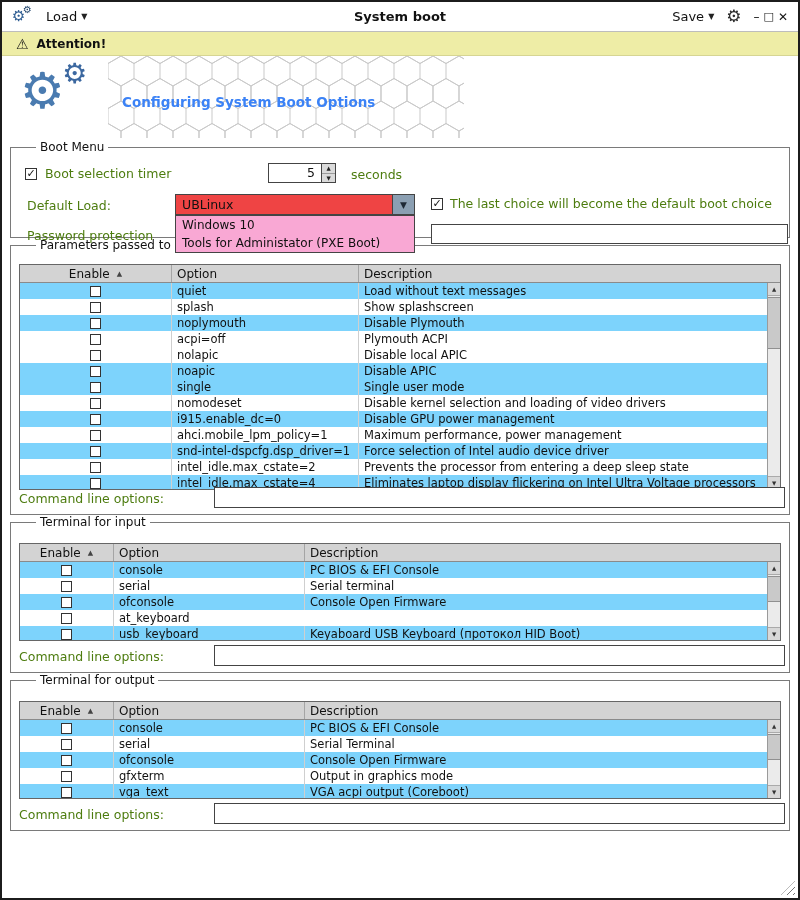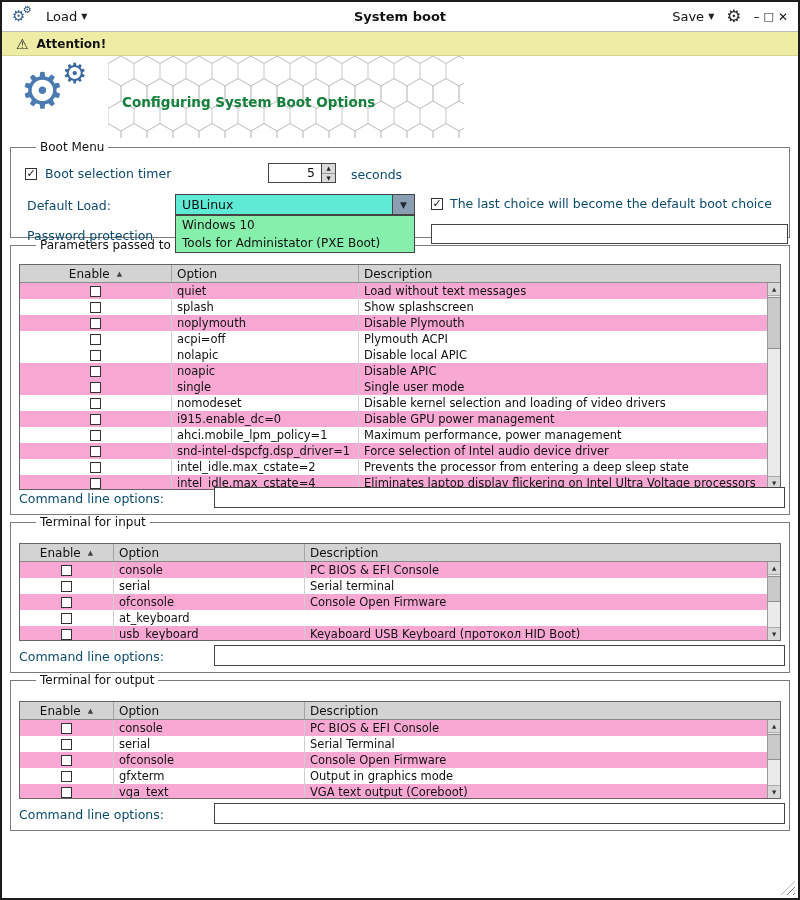--- a/index.html
+++ b/index.html
@@ -27,70 +27,70 @@
   .warnbar { height:24px; background:#eeeda6; border-bottom:1px solid #d6d593;
     display:flex; align-items:center; gap:8px; padding:0 14px; }
   .warn-icon { font-size:14px; line-height:1; }
   .warn-text { font-size:12px; font-weight:bold; }
 
   
   .pageheader { height:84px; position:relative; background:#fff; overflow:hidden; }
   .hexes { position:absolute; left:106px; top:0; }
   .gear-l { position:absolute; left:18px; top:10px; font-size:50px; color:#4a7bb0; line-height:1; }
   .gear-s { position:absolute; left:60px; top:4px; font-size:28px; color:#3c68a0; line-height:1; }
-  .ph-title { position:absolute; left:120px; top:38px; font-size:13.5px; font-weight:bold; color:#15803d; }
+  .ph-title { position:absolute; left:120px; top:38px; font-size:13.5px; font-weight:bold; color:#3b82f6; }
 
   
   fieldset.fs { border:1px solid #7a7a7a; margin:0 8px; padding:0; position:relative; min-inline-size:0; }
   legend { font-size:12px; margin-left:25px; padding:0 4px; }
   .fs-boot   { height:98px;  margin-top:8px; }
   .fs-kernel { height:277px; margin-top:8px; }
   .fs-term   { height:158px; }
   .fs-input  { margin-top:9px; }
   .fs-output { margin-top:10px; }
 
-  .lbl { font-size:12.5px; color:#0c4a6e; }
+  .lbl { font-size:12.5px; color:#4d7c0f; }
   .cb { width:12px; height:12px; border:1px solid #333; background:#fff;
     display:inline-flex; align-items:center; justify-content:center; flex:none; }
   .cb .ck { font-size:11px; font-weight:bold; line-height:1; margin-top:-1px; }
 
   
   .r-timer { position:absolute; left:14px; top:12px; display:flex; gap:8px; align-items:center; }
   .spinner { position:absolute; left:257px; top:9px; width:68px; height:20px; border:1px solid #444; display:flex; background:#fff; }
   .spin-val { flex:1; font-size:12.5px; text-align:right; padding-right:6px; line-height:18px; }
   .spin-btns { width:14px; border-left:1px solid #444; display:flex; flex-direction:column; }
   .sb { flex:1; font-size:5.5px; display:flex; align-items:center; justify-content:center; background:#dadada; color:#222; }
   .sb.up { border-bottom:1px solid #9a9a9a; }
   .seconds-lbl { position:absolute; left:340px; top:13px; }
   .dl-lbl { position:absolute; left:16px; top:44px; }
-  .combo { position:absolute; left:164px; top:40px; width:240px; height:21px; border:1px solid #444; background:#5eead4; display:flex; }
+  .combo { position:absolute; left:164px; top:40px; width:240px; height:21px; border:1px solid #444; background:#ef4444; display:flex; }
   .combo-text { flex:1; font-size:12.5px; line-height:19px; padding-left:6px; }
   .combo-btn { width:22px; background:#8b9fb2; border-left:1px solid #444;
     display:flex; align-items:center; justify-content:center; font-size:9px; color:#1e2935; }
-  .dropdown { position:absolute; left:164px; top:61px; width:240px; background:#86efac; border:1px solid #444; z-index:8; }
+  .dropdown { position:absolute; left:164px; top:61px; width:240px; background:#f9a8d4; border:1px solid #444; z-index:8; }
   .dd-item { height:18px; line-height:18px; font-size:12px; padding-left:6px; white-space:nowrap; overflow:hidden; }
   .lastchoice { position:absolute; left:420px; top:42px; display:flex; gap:7px; align-items:center; }
   .pw-lbl { position:absolute; left:16px; top:74px; }
   .txt { border:1px solid #444; background:#fff; font:12.5px "DejaVu Sans","Liberation Sans",sans-serif; padding:0 4px; }
   .pw-input { position:absolute; left:420px; top:70px; width:357px; height:20px; }
 
   
   .tbl { position:absolute; left:8px; right:8px; top:12px; border:1px solid #666; background:#fff; }
   .fs-kernel .tbl { height:226px; }
   .fs-term .tbl { top:14px; height:98px; }
   .thead { display:grid; height:18px; background:#d3d3d3; border-bottom:1px solid #8a8a8a; }
   .t1 .thead, .t1 .trow { grid-template-columns:152px 187px 1fr; }
   .t2 .thead, .t2 .trow { grid-template-columns:94px 191px 1fr; }
   .th { font-size:12px; display:flex; align-items:center; padding-left:5px; border-right:1px solid #a5a5a5; }
   .th:last-child { border-right:none; }
   .th.center { justify-content:center; padding-left:0; gap:7px; }
   .sort { font-size:7px; color:#444; }
   .tbody { position:absolute; top:18px; left:0; right:13px; bottom:0; overflow:hidden; }
   .trow { display:grid; height:16px; align-items:center; background:#fff; }
-  .trow.shade { background:#f9a8d4; }
+  .trow.shade { background:#7dd3fc; }
   .tc { font-size:11.5px; height:100%; display:flex; align-items:center;
     border-right:1px solid #cfcfcf; overflow:hidden; white-space:nowrap; }
   .tc:last-child { border-right:none; }
   .tc.c-opt, .tc.c-desc { padding-left:5px; }
   .tc.c-en { justify-content:center; }
   .tc .cb { width:11px; height:11px; }
 
   .vscroll { position:absolute; top:18px; bottom:0; right:0; width:13px; background:#ebebeb; border-left:1px solid #9a9a9a; }
   .sc-btn { position:absolute; left:0; right:0; top:0; height:13px; background:#d8d8d8;
     display:flex; align-items:center; justify-content:center; font-size:5.5px; color:#333; border-bottom:1px solid #aaa; }
@@ -416,21 +416,21 @@
               <span class="cb"></span>
             </div>
             <div class="tc c-opt">gfxterm</div>
             <div class="tc c-desc">Output in graphics mode</div>
           </div>
           <div class="trow shade">
             <div class="tc c-en">
               <span class="cb"></span>
             </div>
             <div class="tc c-opt">vga_text</div>
-            <div class="tc c-desc">VGA text output (Coreboot)</div>
+            <div class="tc c-desc">VGA acpi output (Coreboot)</div>
           </div>
         </div>
       <div class="vscroll">
         <span class="sc-btn">▲</span>
         <span class="sc-thumb"></span>
         <span class="sc-btn dn">▼</span>
       </div>
     </div>
     <div class="cmdrow">
       <span class="lbl">Command line options:</span>

